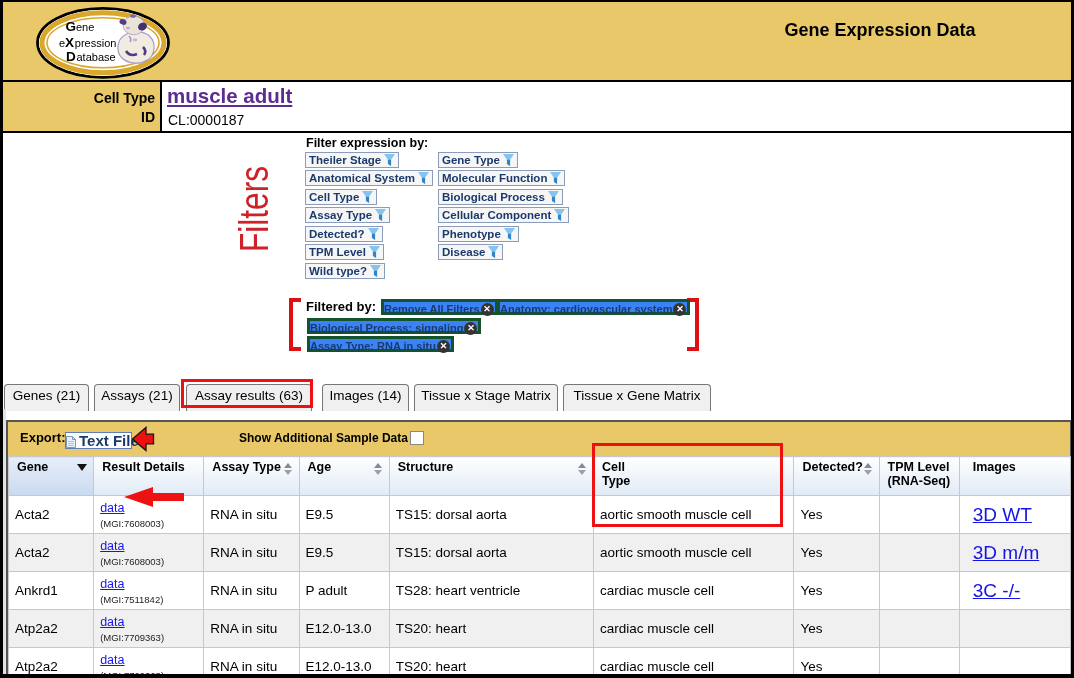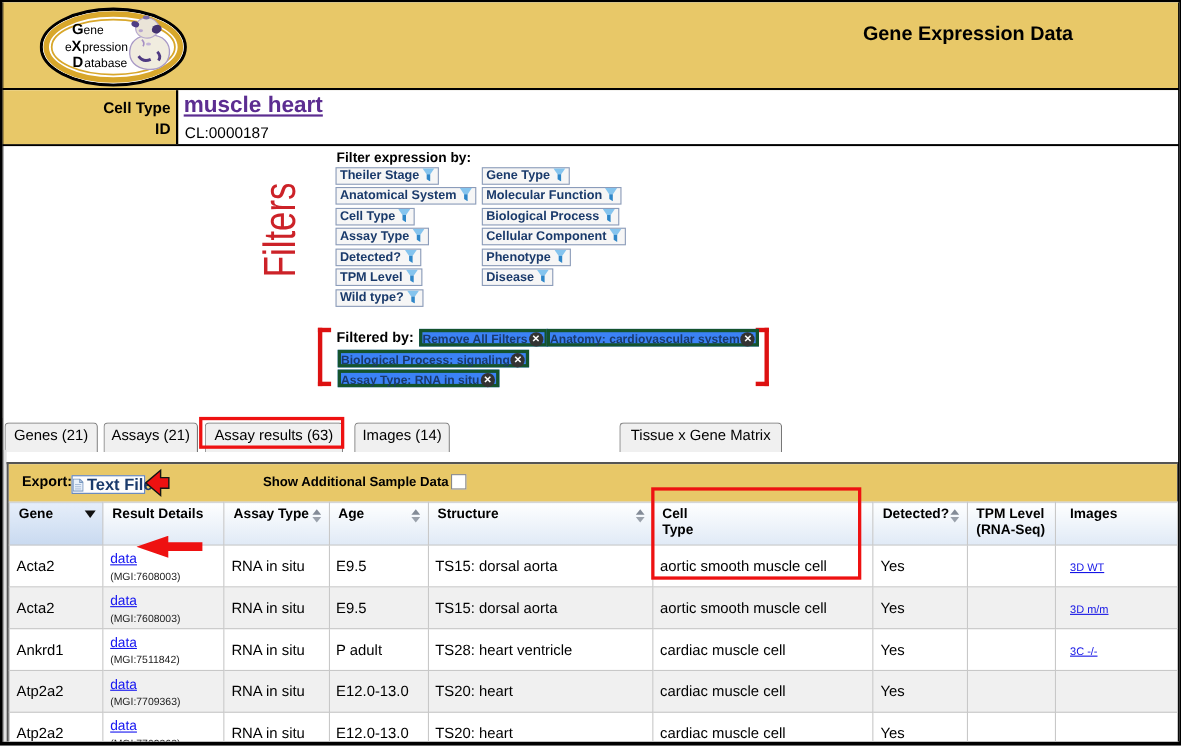--- a/index.html
+++ b/index.html
@@ -47,21 +47,21 @@
 
 
 table { border-collapse:collapse; position:absolute; left:0; top:34px; width:1063px; table-layout:fixed; }
 th, td { border:1px solid #c8c8c8; font-size:13.5px; vertical-align:middle; padding:2px 6px; }
 thead th { background:linear-gradient(#feffff,#e0eaf6); font-weight:bold; text-align:left; height:39px; font-size:12.5px; vertical-align:top; padding-top:3px; padding-left:8px; }
 th.sorted { background:linear-gradient(#e6eefa,#c9daf0); }
 tbody td { height:38px; }
 tr.alt td { background:#f0f0f0; }
 .mgi { font-size:9.5px; color:#222; }
 a.data { color:#1414f0; text-decoration:underline; font-size:12.5px; }
-a.img { color:#1515e6; text-decoration:underline; font-size:10px; margin-left:7px; }
+a.img { color:#1515e6; text-decoration:underline; font-size:19px; margin-left:7px; }
 .sorticon { float:right; width:9px; margin-top:3px; } .sorticon b { display:block; width:0; height:0; border-left:4.5px solid transparent; border-right:4.5px solid transparent; } .sorticon .up { border-bottom:5px solid #838b97; margin-bottom:2px; } .sorticon .dn { border-top:5px solid #9aa1ab; }
 #redcol { position:absolute; left:590px; top:441px; width:191px; height:84px; border:3px solid #ee1111; z-index:6; }
 .redarrow1 { position:absolute; z-index:4; }
 </style>
 </head>
 <body>
 <div id="page">
   <div style="position:absolute;left:0;top:0;width:1px;height:674px;background:#000;z-index:50"></div>
   <div style="position:absolute;right:0;top:0;width:1px;height:674px;background:#000;z-index:50"></div>
 
@@ -95,21 +95,21 @@
       <text x="40.5" y="54.8" font-size="11" font-family="Liberation Sans">atabase</text>
     </svg>
     <div id="title">Gene Expression Data</div>
   </div>
 
   <div id="band">
     <div id="bandL">
       <div class="blbl" style="top:8px;">Cell Type</div>
       <div class="blbl" style="top:27px;">ID</div>
     </div>
-    <div id="mcell">muscle heart</div>
+    <div id="mcell">muscle adult</div>
     <div id="clid">CL:0000187</div>
   </div>
 
   <div id="filters">
     <div id="rotf">Filters</div>
     <div id="feb">Filter expression by:</div>
     <div class="fbtn" style="left:303px; top:19px;">Theiler Stage<svg class="funnel" viewBox="0 0 11 12">
           <path d="M0 0 H11 L7.2 5.5 L3.8 5.5 Z" fill="#85c4ee"></path>
           <path d="M3.9 5.5 H7.1 V12 L3.9 10 Z" fill="#2e86c8"></path>
         </svg></div>
@@ -168,20 +168,21 @@
     <div class="chip" style="left:495px; top:166px;">Anatomy: cardiovascular system<span class="xcirc">✕</span></div>
     <div class="chip" style="left:305px; top:185px;">Biological Process: signaling<span class="xcirc">✕</span></div>
     <div class="chip" style="left:305px; top:203px;">Assay Type: RNA in situ<span class="xcirc">✕</span></div>
   </div>
 
   <div id="tabs">
     <div class="tab" style="left:0px; width:85px;">Genes (21)</div>
     <div class="tab" style="left:90px; width:86px;">Assays (21)</div>
     <div class="tab" style="left:182px; width:126px;">Assay results (63)</div>
     <div class="tab" style="left:318px; width:87px;">Images (14)</div>
+    <div class="tab" style="left:410px; width:144px;">Tissue x Stage Matrix</div>
     <div class="tab" style="left:559px; width:148px;">Tissue x Gene Matrix</div>
   </div>
   <div id="redtab"></div>
 
   <div style="position:absolute;left:1px;top:407px;width:3px;height:267px;background:#e2e2e2;"></div>
 
   <div id="content">
     <div id="goldbar">
       <div id="export">Export:</div>
       <div id="tfbtn"><svg width="10" height="12" viewBox="0 0 10 12" style="vertical-align:-2px;margin-right:3px;">

